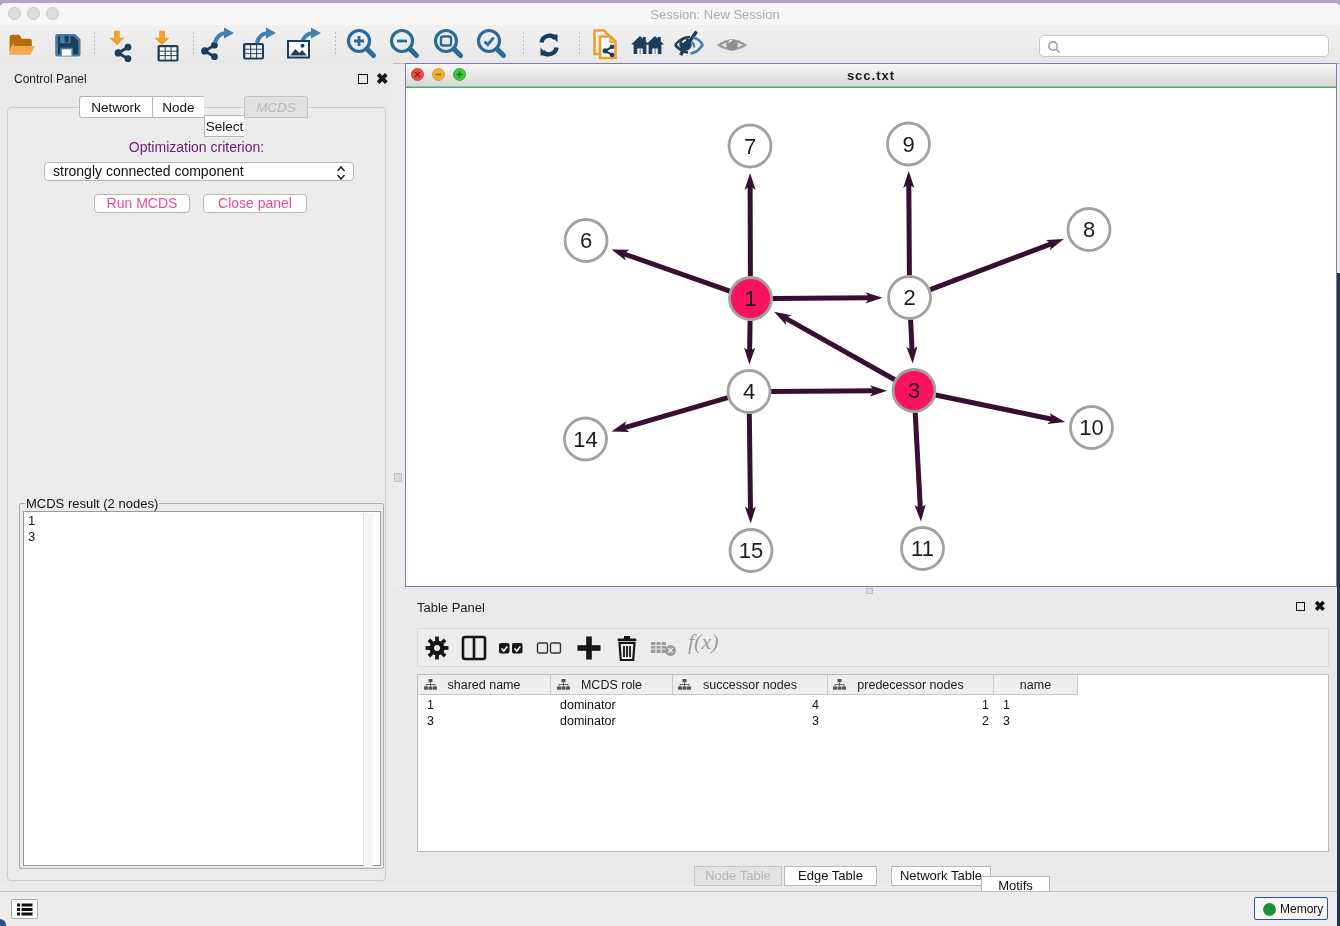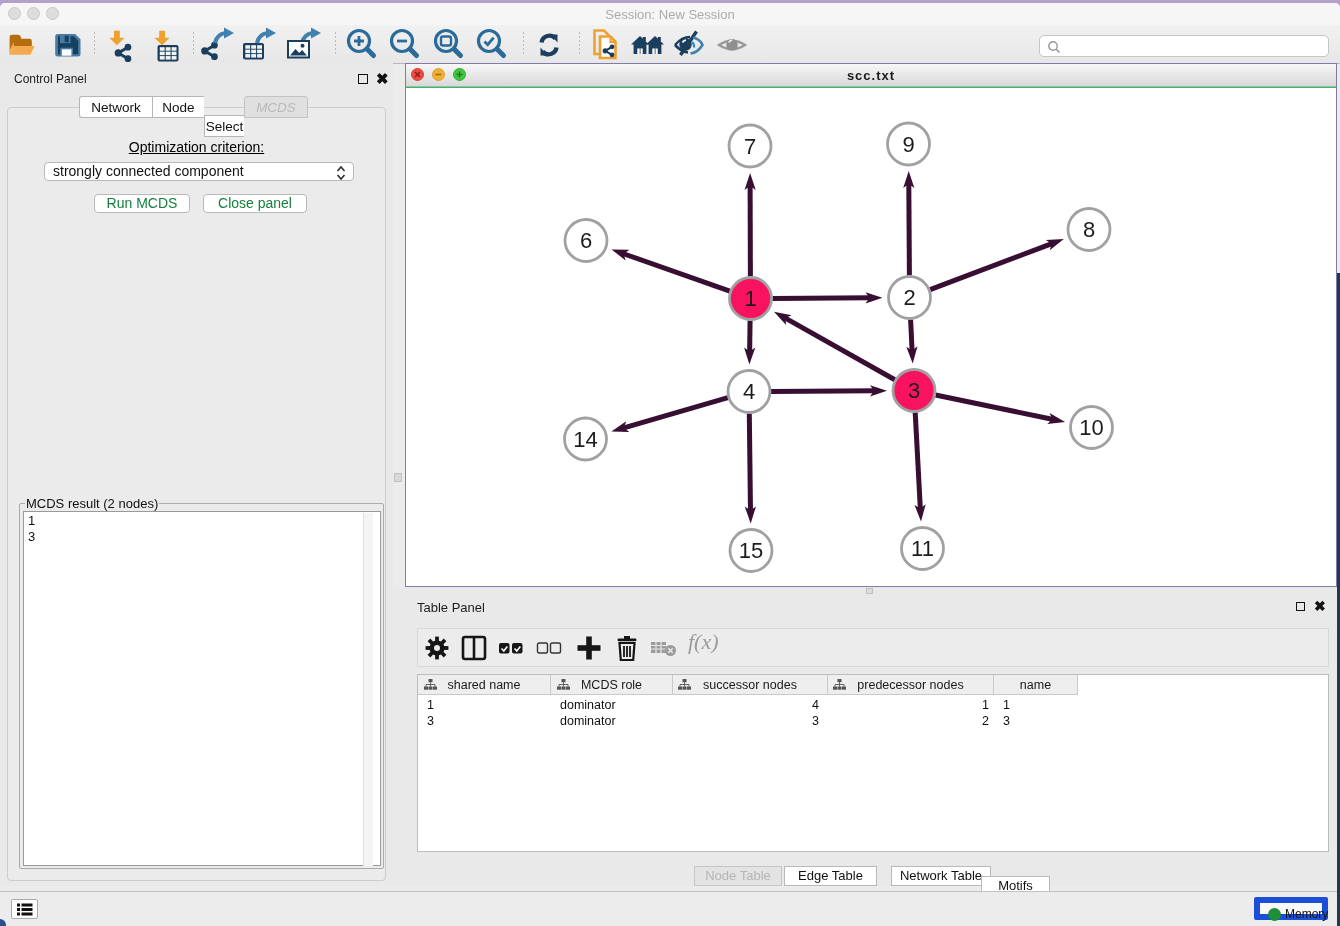--- a/index.html
+++ b/index.html
@@ -1,39 +1,39 @@
 <!DOCTYPE html>
 <html><head>
 <meta charset="utf-8">
 <style>
   * { margin:0; padding:0; box-sizing:border-box; }
   html,body { width:1340px; height:926px; overflow:hidden; }
   body { font-family:"Liberation Sans", sans-serif; background:#b4a0cb; position:relative; }
   
   #win { position:absolute; left:0; top:3px; width:1340px; height:923px; background:#ececec; border-radius:5px 5px 0 0; }
-  #titlebar { position:absolute; left:0; top:0; width:100%; height:23px; background:#f6f6f6; border-radius:5px 5px 0 0; border-bottom:1px solid #d5d5d5; }
+  #titlebar { position:absolute; left:0; top:0; width:100%; height:23px; background:#f6f6f6; border-radius:5px 5px 0 0; border-bottom:1px solid #d5d5d5;padding-left:45px; }
   .tl { position:absolute; top:4px; width:13px; height:13px; border-radius:50%; background:#dddddd; border:1px solid #c9c9c9; }
   #title { position:absolute; top:4px; width:100%; text-align:center; font-size:13px; color:#ababab; }
   
   #toolbar { position:absolute; left:0; top:22px; width:100%; height:39px; background:linear-gradient(#f1f1f1,#e7e7e7); border-bottom:1px solid #b8b8b8; }
   .tbi { position:absolute; top:5px; }
   .tbdiv { position:absolute; top:7px; width:1px; height:24px; background:repeating-linear-gradient(#bbb 0 2px, transparent 2px 4px); }
   #searchbox { position:absolute; left:1039px; top:10px; width:290px; height:22px; background:#fff; border:1px solid #c6c6c6; border-radius:5px; }
   
   #cpanel { position:absolute; left:0; top:60px; width:393px; height:823px; background:#e9e9e9; }
   #cphead { position:absolute; left:14px; top:9px; font-size:12px; color:#1d1d1d; }
   .winbtn { position:absolute; top:10px; font-size:13px; color:#111; line-height:11px; }
   .tabs { position:absolute; display:flex; z-index:5; }
   .tab { height:22px; font-size:13.5px; padding-top:3px; text-align:center; background:#fff; border:1px solid #b6b6b6; border-right:none; color:#111; }
   .tab:first-child { border-radius:3px 0 0 3px; }
   .tab.sel { background:#e0e0e0; color:#b9b9b9; border:1px solid #c2c2c2; border-radius:3px 3px 0 0; }
   #cpinner { position:absolute; left:7px; top:44px; width:379px; height:774px; background:#ebebeb; border:1px solid #cccccc; border-radius:4px; }
-  #optlabel { position:absolute; left:0; top:31px; width:100%; text-align:center; font-size:14px; color:#000000;text-decoration:underline; }
+  #optlabel { position:absolute; left:0; top:31px; width:100%; text-align:center; font-size:14px; color:#701a75; }
   #dd { position:absolute; left:36px; top:54px; width:310px; height:19px; background:#fff; border:1px solid #b9b9b9; border-radius:4px; font-size:14px; color:#111; padding:0px 8px; line-height:17px; }
-  .btn { position:absolute; height:19px; background:#fff; border:1px solid #b9b9b9; border-radius:4px; font-size:14px; color:#15803d; text-align:center; line-height:17px; }
+  .btn { position:absolute; height:19px; background:#fff; border:1px solid #b9b9b9; border-radius:4px; font-size:14px; color:#ec4899; text-align:center; line-height:17px; }
   #mcdsbox { position:absolute; left:11px; top:395px; width:365px; height:366px; border:1px solid #ababab; border-radius:2px; }
   #mcdslegend { position:absolute; left:5px; top:-8px; background:#ebebeb; font-size:13px; color:#111; padding:0 1px; }
   #mcdstext { position:absolute; left:3px; top:7px; width:358px; height:355px; background:#fff; border:1px solid #9a9a9a; font-size:13px; color:#111; }
   #mcdsscroll { position:absolute; right:7px; top:1px; width:10px; height:353px; background:#f4f4f4; border-left:1px solid #e0e0e0; }
   
   #netframe { position:absolute; left:405px; top:60px; width:932px; height:524px; border:1px solid #8379ad; background:#22c55e; }
   #nettitle { position:absolute; left:0; top:0; width:100%; height:23px; background:linear-gradient(#f7f7f7,#d9d9d9); border-bottom:1px solid #b0b0b0; }
   .dot { position:absolute; top:4px; width:13px; height:13px; border-radius:50%; }
   #netcanvas { position:absolute; left:0; top:24px; width:930px; height:498px; background:#fff; overflow:hidden; }
   
@@ -437,21 +437,21 @@
           <g fill="#111">
             <rect x="0" y="0.5" width="3" height="3"></rect>
             <rect x="0" y="5" width="3" height="3"></rect>
             <rect x="0" y="9.5" width="3" height="3"></rect>
             <rect x="4.5" y="0.5" width="11" height="3"></rect>
             <rect x="4.5" y="5" width="11" height="3"></rect>
             <rect x="4.5" y="9.5" width="11" height="3"></rect>
           </g>
         </svg>
       </div>
-    <div style="position:absolute; left:1254px; top:5px; width:74px; height:23px; background:#f9f9f9; border:6px solid #1d4ed8; border-radius:2px;">
+    <div style="position:absolute; left:1254px; top:5px; width:74px; height:23px; background:#f9f9f9; border:1px solid #1d4ed8; border-radius:2px;">
       <div style="position:absolute; left:8px; top:5px; width:13px; height:13px; border-radius:50%; background:#1e8e39;"></div>
       <div style="position:absolute; left:25px; top:4px; font-size:12px; color:#111;">Memory</div>
     </div>
   </div>
 </div>
 <div style="position:absolute; left:1336.5px; top:273px; width:3.5px; height:653px; background:#1d3a52; z-index:60;"></div>
 <div style="position:absolute; left:0; top:919px; width:6px; height:7px; background:#2d4e94; z-index:60; border-radius:0 6px 0 0;"></div>
 <div style="position:absolute; left:394px; top:473px; width:8px; height:9px; background:#d9d9d9; border:1px solid #c0c0c0;"></div>
 
 </body></html>

